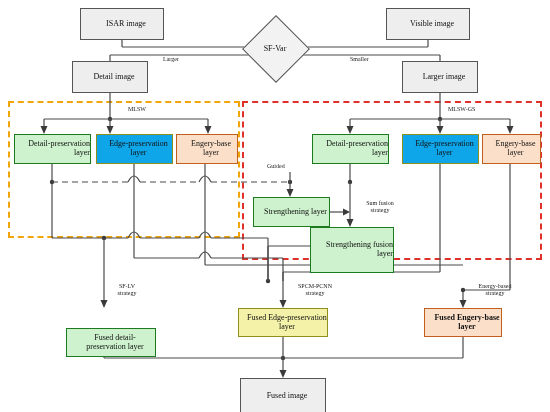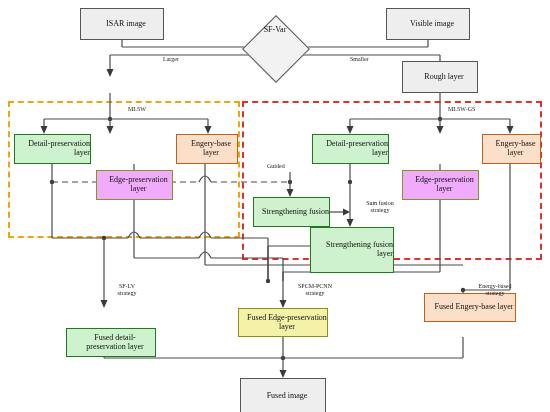--- a/index.html
+++ b/index.html
@@ -12,28 +12,28 @@
   .node{
     position:absolute;box-sizing:border-box;
     display:flex;align-items:center;justify-content:center;
     text-align:center;line-height:1.12;
     font-size:8px;color:#111;
     z-index:5;
     padding-left:8px;
   }
   .grey{background:#eeeeee;border:1.2px solid #555;}
   .green{background:#cdf2cd;border:1.4px solid #1e7a1e;text-align:right;}
-  .yellow{background:#f0abfc;border:1.4px solid #8f8f1b;margin-top:36px;}
+  .yellow{background:#0ea5e9;border:1.4px solid #8f8f1b;}
   .orange{background:#fbdfc8;border:1.4px solid #c0601c;}
   .fgreen{background:#cdf2cd;border:1.5px solid #1e7a1e;}
   .fyellow{background:#f3f2a8;border:1.5px solid #8f8f1b;}
   .forange{background:#fbdfc8;border:1.5px solid #c0601c;}
   .diamond{
     position:absolute;z-index:6;
-    display:flex;align-items:flex-start;justify-content:center;
+    display:flex;align-items:center;justify-content:center;
     font-size:8px;color:#111;
   }
   .diamond .dshape{
     position:absolute;left:0;top:0;width:100%;height:100%;
     background:#f2f2f2;border:1.1px solid #555;
     transform:rotate(45deg);
   }
   .diamond .dtxt{position:relative;z-index:2;}
   .dash-region{position:absolute;box-sizing:border-box;z-index:1;}
   .dash-orange{border:2px dashed #f0a50a;}
@@ -173,23 +173,26 @@
 
   <div class="node grey" style="left:386px;top:8px;width:84px;height:32px;text-align:center;">
     <span>Visible image</span>
   </div>
 
   <div class="diamond" style="left:252px;top:25px;width:46px;height:46px;">
     <span class="dshape"></span>
     <span class="dtxt">SF-Var</span>
   </div>
 
+  <div class="node grey" style="left:72px;top:61px;width:76px;height:32px;">
+    <span>Detail image</span>
+  </div>
 
   <div class="node grey" style="left:402px;top:61px;width:76px;height:32px;">
-    <span>Rough layer</span>
+    <span>Larger image</span>
   </div>
 
   <div class="node green" style="left:14px;top:134px;width:77px;height:30px;">
     <span>Detail-preservation layer</span>
   </div>
   <div class="node yellow" style="left:96px;top:134px;width:77px;height:30px;">
     <span>Edge-preservation layer</span>
   </div>
   <div class="node orange" style="left:176px;top:134px;width:62px;height:30px;">
     <span>Engery-base layer</span>
@@ -199,33 +202,33 @@
     <span>Detail-preservation layer</span>
   </div>
   <div class="node yellow" style="left:402px;top:134px;width:77px;height:30px;">
     <span>Edge-preservation layer</span>
   </div>
   <div class="node orange" style="left:482px;top:134px;width:59px;height:30px;">
     <span>Engery-base layer</span>
   </div>
 
   <div class="node green" style="left:253px;top:197px;width:77px;height:30px;">
-    <span>Strengthening fusion</span>
+    <span>Strengthening layer</span>
   </div>
   <div class="node green" style="left:310px;top:227px;width:84px;height:46px;">
     <span>Strengthening fusion layer</span>
   </div>
 
   <div class="node fgreen" style="left:66px;top:308px;width:90px;height:29px;margin-top:20px;">
     <span>Fused detail-preservation layer</span>
   </div>
   <div class="node fyellow" style="left:238px;top:308px;width:90px;height:29px;">
     <span>Fused Edge-preservation layer</span>
   </div>
-  <div class="node forange" style="left:424px;top:293px;width:92px;height:29px;">
+  <div class="node forange" style="left:424px;top:308px;width:78px;height:29px;font-weight:bold;">
     <span>Fused Engery-base layer</span>
   </div>
 
   <div class="node grey" style="left:240px;top:378px;width:86px;height:36px;">
     <span>Fused image</span>
   </div>
 
   <div class="edgelabel" style="left:163px;top:56px;">Larger</div>
   <div class="edgelabel" style="left:350px;top:56px;">Smaller</div>
   <div class="edgelabel" style="left:128px;top:106px;">MLSW</div>

